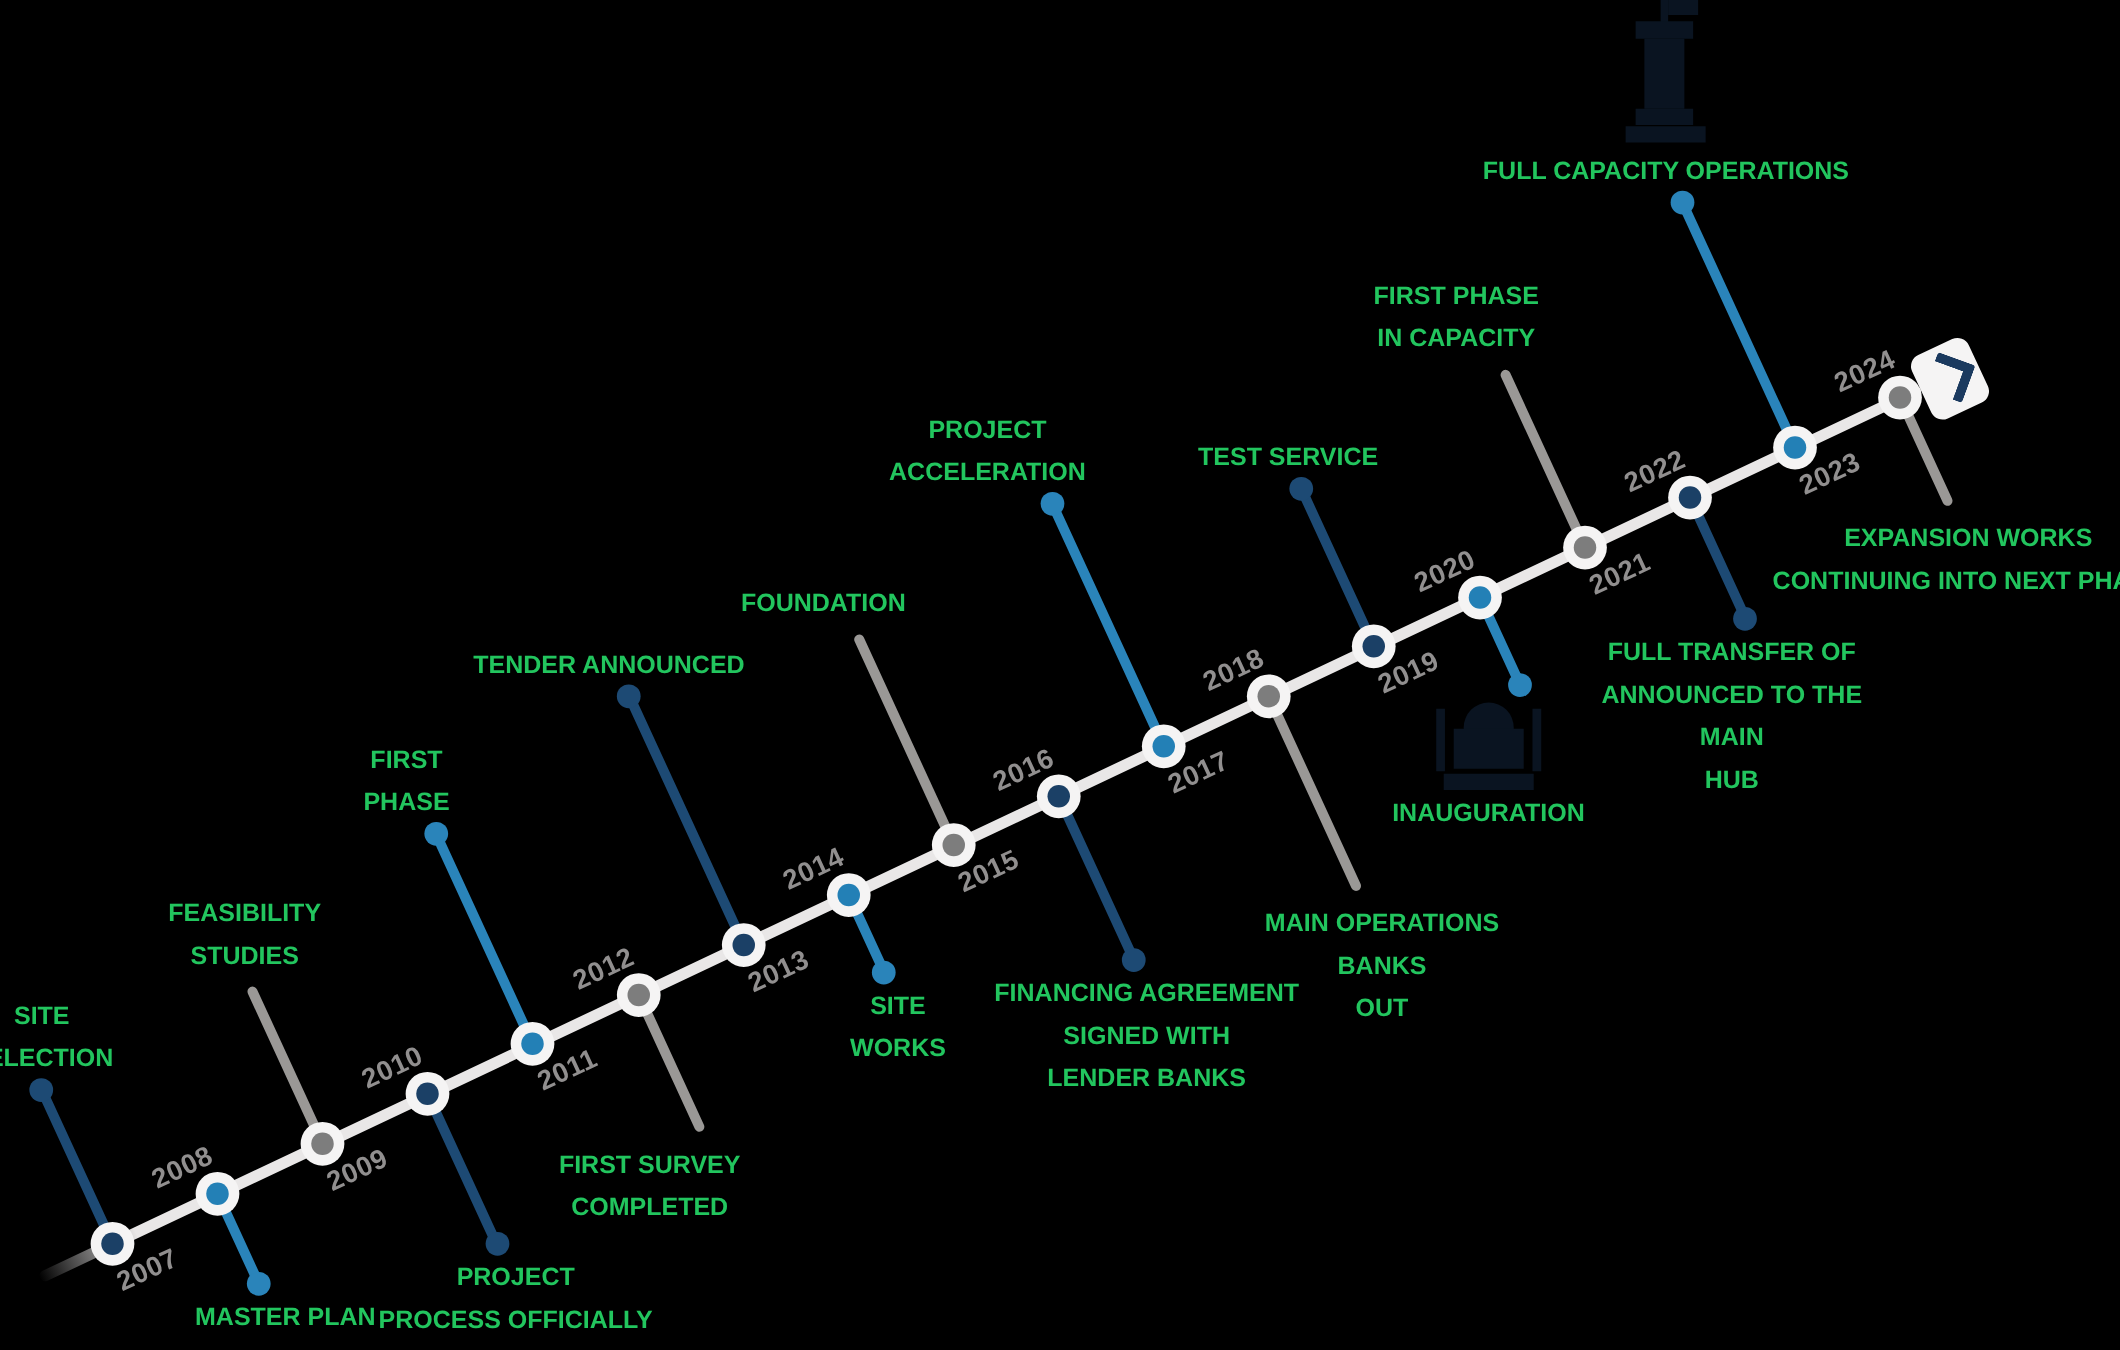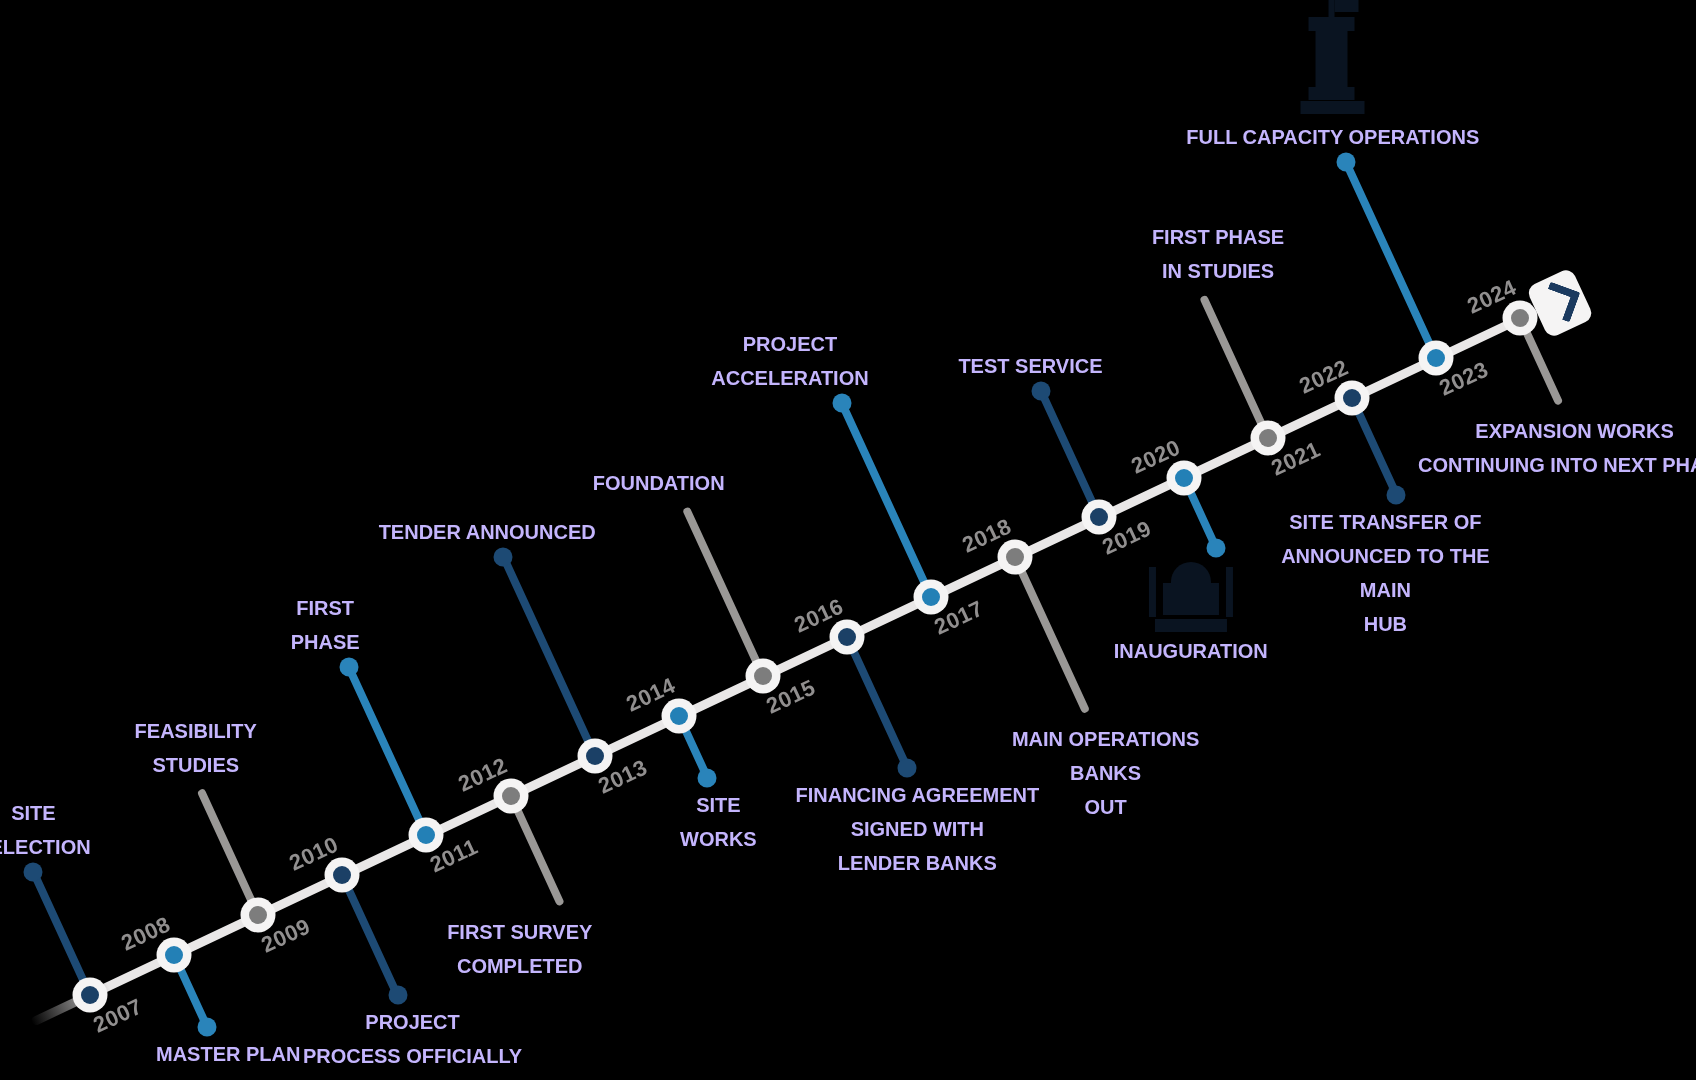--- a/index.html
+++ b/index.html
@@ -13,21 +13,21 @@
   }
   .leader{position:absolute;height:8px;border-radius:4px;transform-origin:0 50%;}
   .leader-cap{position:absolute;width:19px;height:19px;border-radius:50%;transform:translate(-50%,-50%);}
   .dot-halo{position:absolute;width:35px;height:35px;border-radius:50%;background:#f5f4f4;transform:translate(-50%,-50%);}
   .dot{position:absolute;width:18px;height:18px;border-radius:50%;transform:translate(-50%,-50%);}
   .year{
     position:absolute;color:#918f8f;font-weight:bold;font-size:22px;letter-spacing:0.5px;
     white-space:nowrap;transform:translate(-50%,-50%) rotate(-25deg);
   }
   .event-label{
-    position:absolute;color:#c4b5fd;font-weight:bold;font-size:20px;line-height:1.5;
+    position:absolute;color:#22c55e;font-weight:bold;font-size:20px;line-height:1.5;
     text-align:center;display:flex;flex-direction:column;align-items:center;gap:4px;
   }
   .event-label.above{transform:translate(-50%,-100%);}
   .event-label.below{transform:translate(-50%,0);}
   .event-line{white-space:nowrap;}
   .arrow-patch{
     position:absolute;width:50px;height:56px;border-radius:10px;background:#f5f4f4;
     transform:translate(-50%,-50%) rotate(-25deg);
   }
   .chevron{
@@ -215,33 +215,33 @@
         </div>
         <div class="event-line">INAUGURATION</div>
       </div>
   </div>
     <div class="milestone">
     <div class="leader" style="left: 1267.68px; top: 433.77px; width: 156.303px; transform: rotate(-114.702deg); background: rgb(154, 152, 150);"></div>
 
     <div class="dot-halo" style="left: 1267.68px; top: 437.77px;"></div>
     <div class="dot" style="left: 1267.68px; top: 437.77px; background: rgb(125, 125, 125);"></div>
     <div class="year" style="left: 1295.68px; top: 458.77px;">2021</div>
-    <div class="event-label above" style="left: 1218px; top: 285.77px; text-align: center;">
+    <div class="event-label above" style="left: 1165px; top: 285.77px; text-align: center;">
         <div class="event-line">FIRST PHASE</div>
-        <div class="event-line">IN STUDIES</div>
+        <div class="event-line">IN CAPACITY</div>
       </div>
   </div>
     <div class="milestone">
     <div class="leader" style="left: 1351.8px; top: 393.999px; width: 106.771px; transform: rotate(65.2976deg); background: rgb(29, 74, 116);"></div>
     <div class="leader-cap" style="left: 1396.42px; top: 494.999px; background: rgb(29, 74, 116);"></div>
     <div class="dot-halo" style="left: 1351.8px; top: 397.999px;"></div>
     <div class="dot" style="left: 1351.8px; top: 397.999px; background: rgb(27, 64, 102);"></div>
     <div class="year" style="left: 1323.8px; top: 376.999px;">2022</div>
     <div class="event-label below" style="left: 1385.42px; top: 506.999px;">
-        <div class="event-line">SITE TRANSFER OF</div>
+        <div class="event-line">FULL TRANSFER OF</div>
         <div class="event-line">ANNOUNCED TO THE</div>
         <div class="event-line">MAIN</div>
         <div class="event-line">HUB</div>
       </div>
   </div>
     <div class="milestone">
     <div class="leader" style="left: 1435.92px; top: 354.227px; width: 215.742px; transform: rotate(-114.702deg); background: rgb(42, 132, 186);"></div>
     <div class="leader-cap" style="left: 1345.76px; top: 162.227px; background: rgb(42, 132, 186);"></div>
     <div class="dot-halo" style="left: 1435.92px; top: 358.227px;"></div>
     <div class="dot" style="left: 1435.92px; top: 358.227px; background: rgb(35, 128, 182);"></div>

